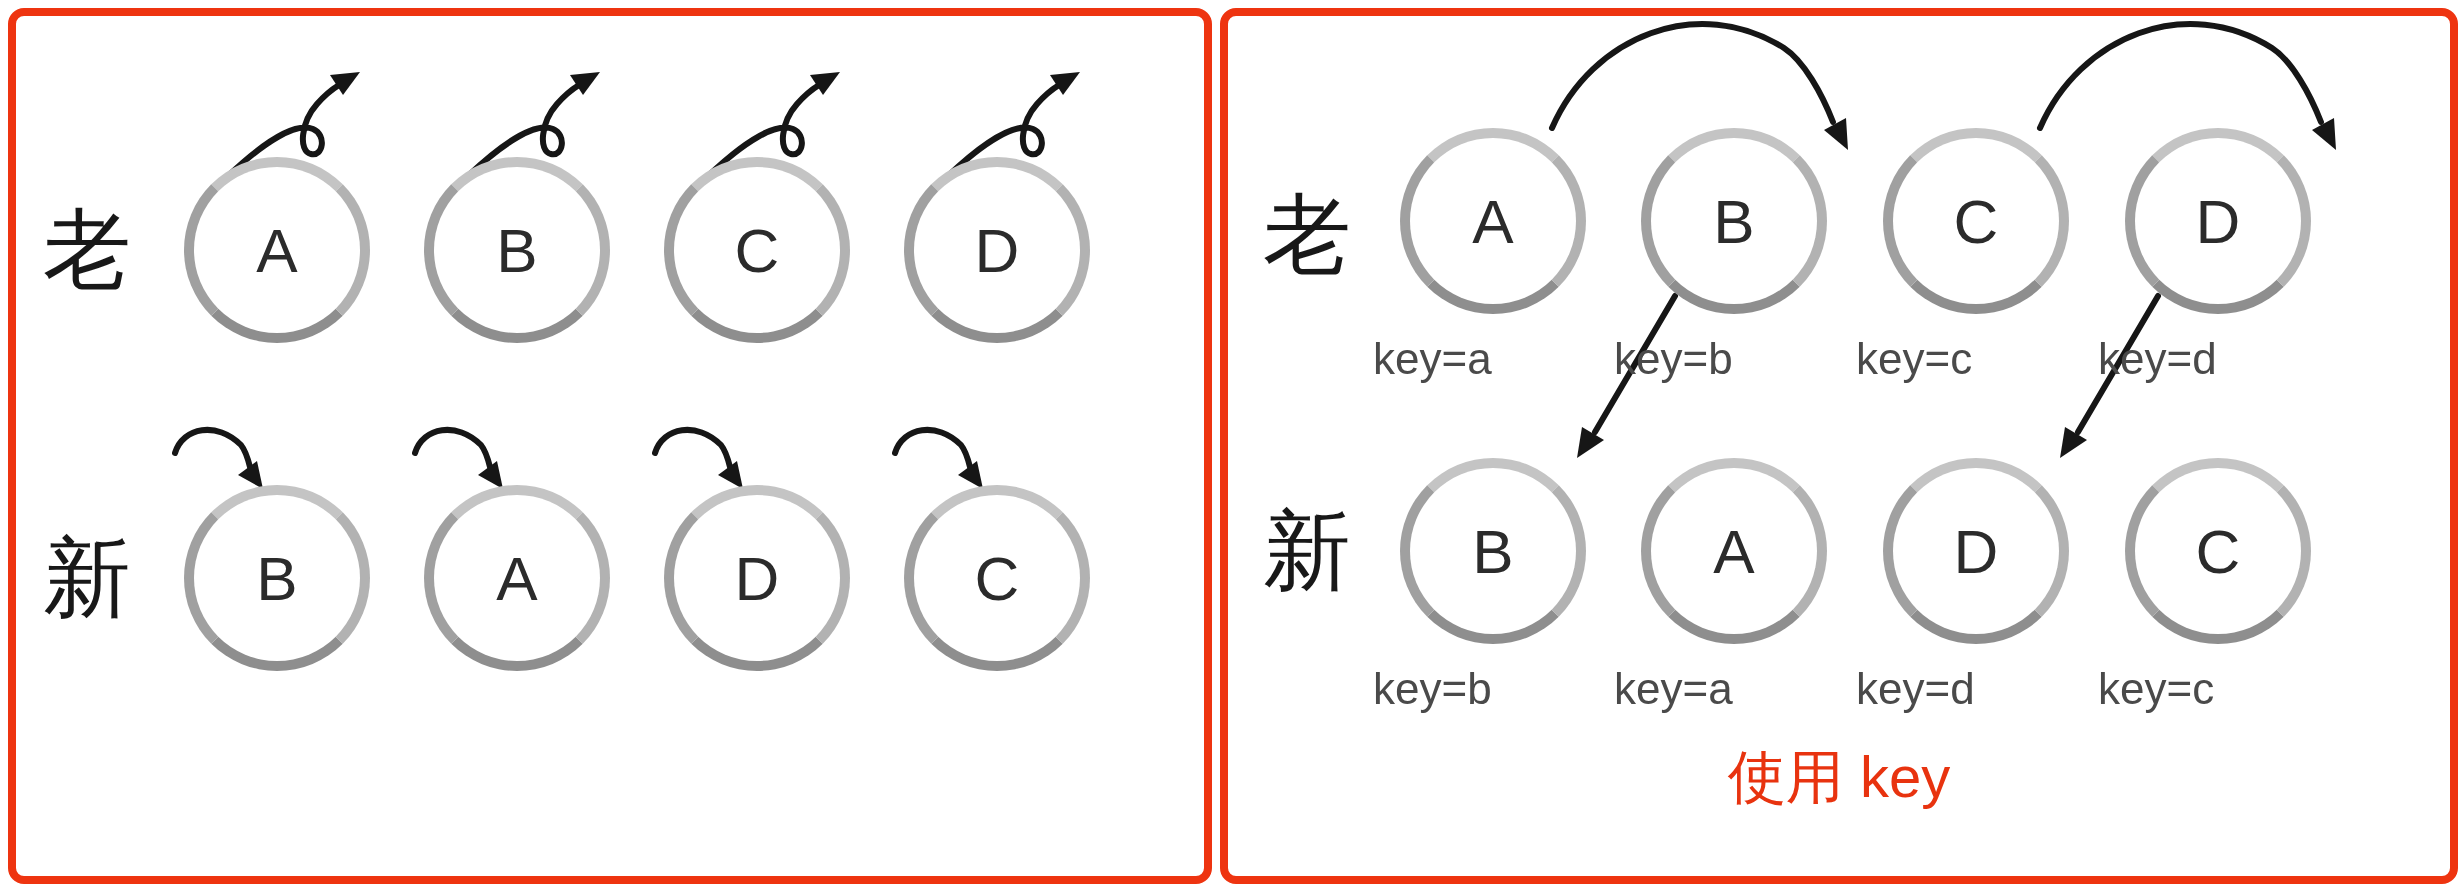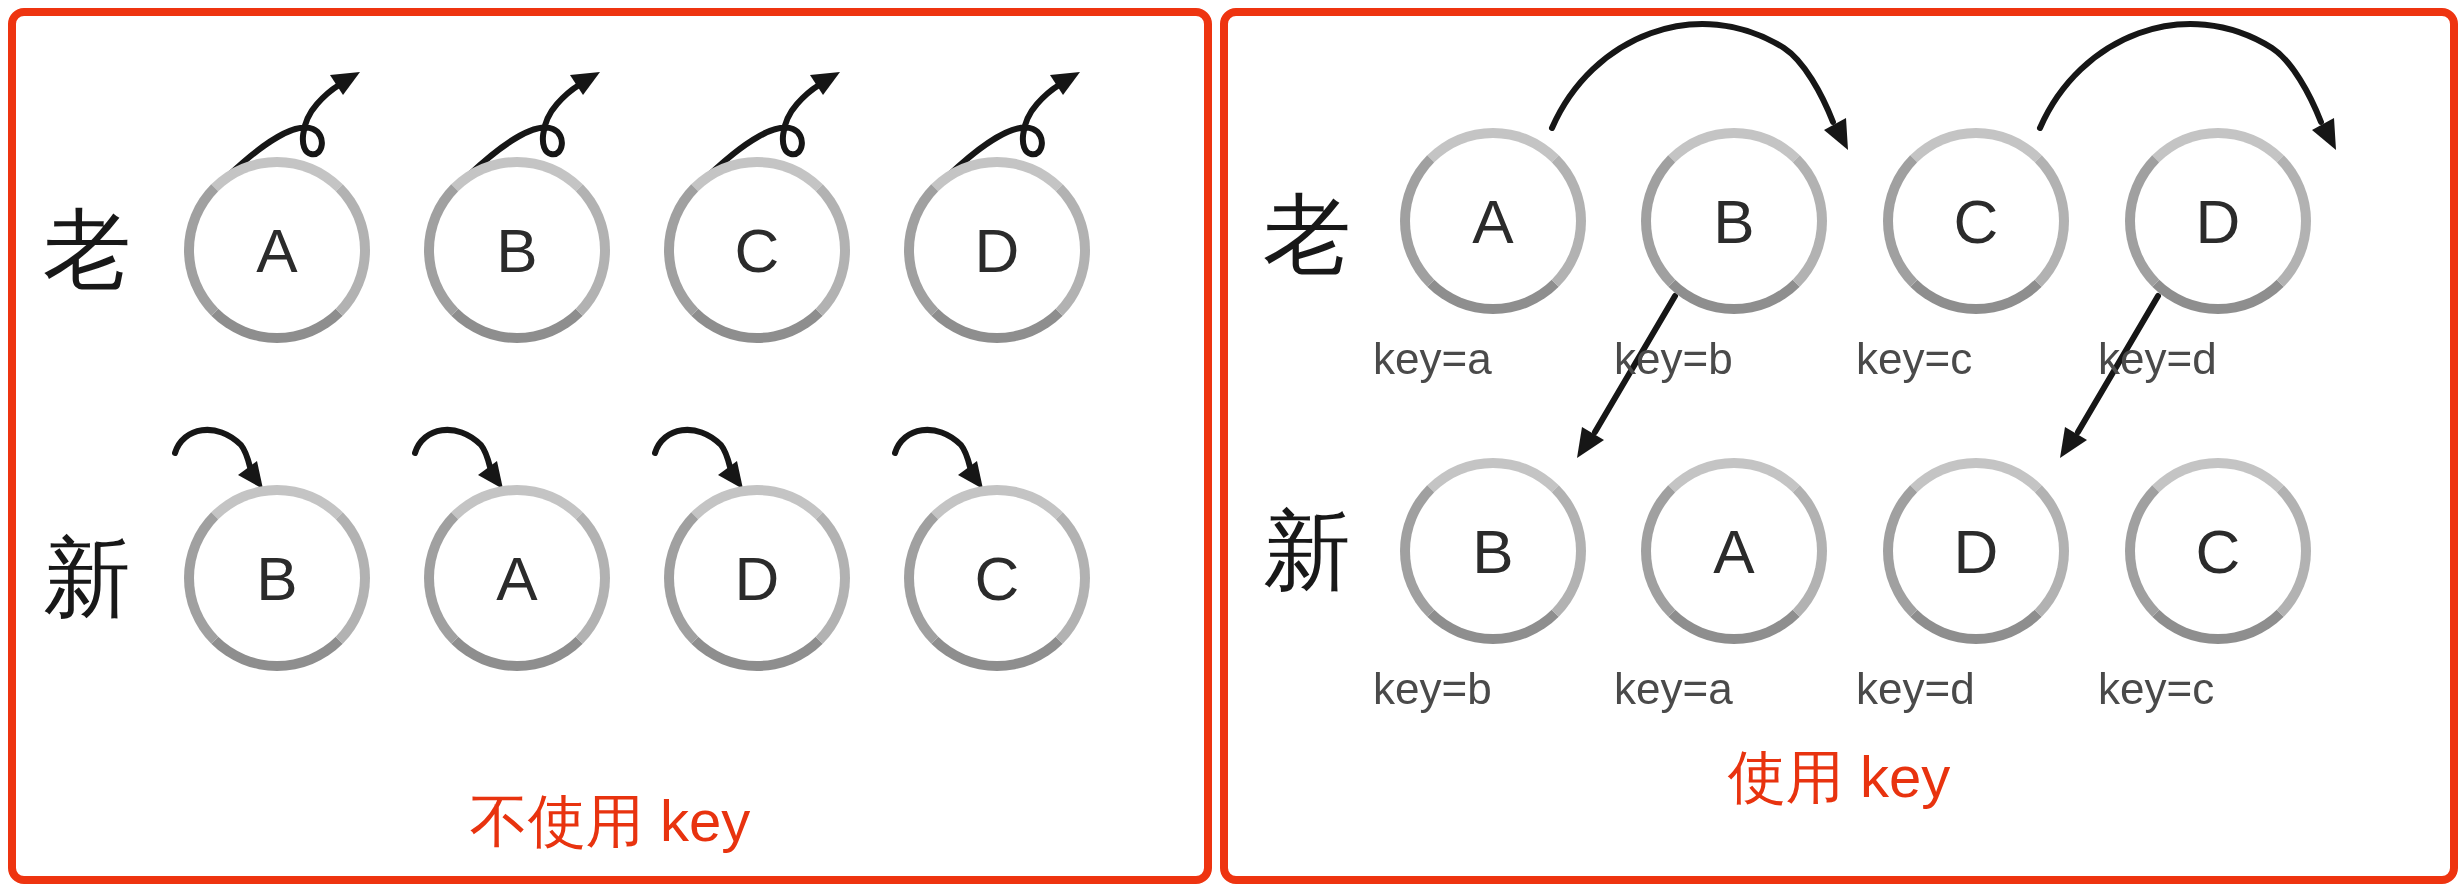--- a/index.html
+++ b/index.html
@@ -21,21 +21,20 @@
   svg .hd{fill:#161616;stroke:none;}
 </style>
 </head>
 <body>
 
 <div id="stage">
 
   <section class="panel" id="panel-left">
     <div class="row-label" style="left:6px;top:184px;">老</div>
     <div class="row-label" style="left:6px;top:512px;">新</div>
-    <div class="caption" style="top:767px;">不使用 key</div>
   <svg class="arrow-svg" width="150" height="125" viewBox="0 0 150 125" style="left: 206px; top: 42px;">
     <path class="ln" d="M 6 118 C 42 84, 74 64, 91 71 C 105 77, 101 99, 89 96 C 76 93, 79 64, 95 46 C 102 38, 109 32, 117 27"></path>
     <polygon class="hd" points="138,14 121,37 108,17"></polygon>
   </svg>
       <div class="circle" style="left: 168px; top: 141px;">
         <span class="letter">A</span>
       </div>
       <svg class="arrow-svg" width="150" height="125" viewBox="0 0 150 125" style="left: 446px; top: 42px;">
     <path class="ln" d="M 6 118 C 42 84, 74 64, 91 71 C 105 77, 101 99, 89 96 C 76 93, 79 64, 95 46 C 102 38, 109 32, 117 27"></path>
     <polygon class="hd" points="138,14 121,37 108,17"></polygon>

